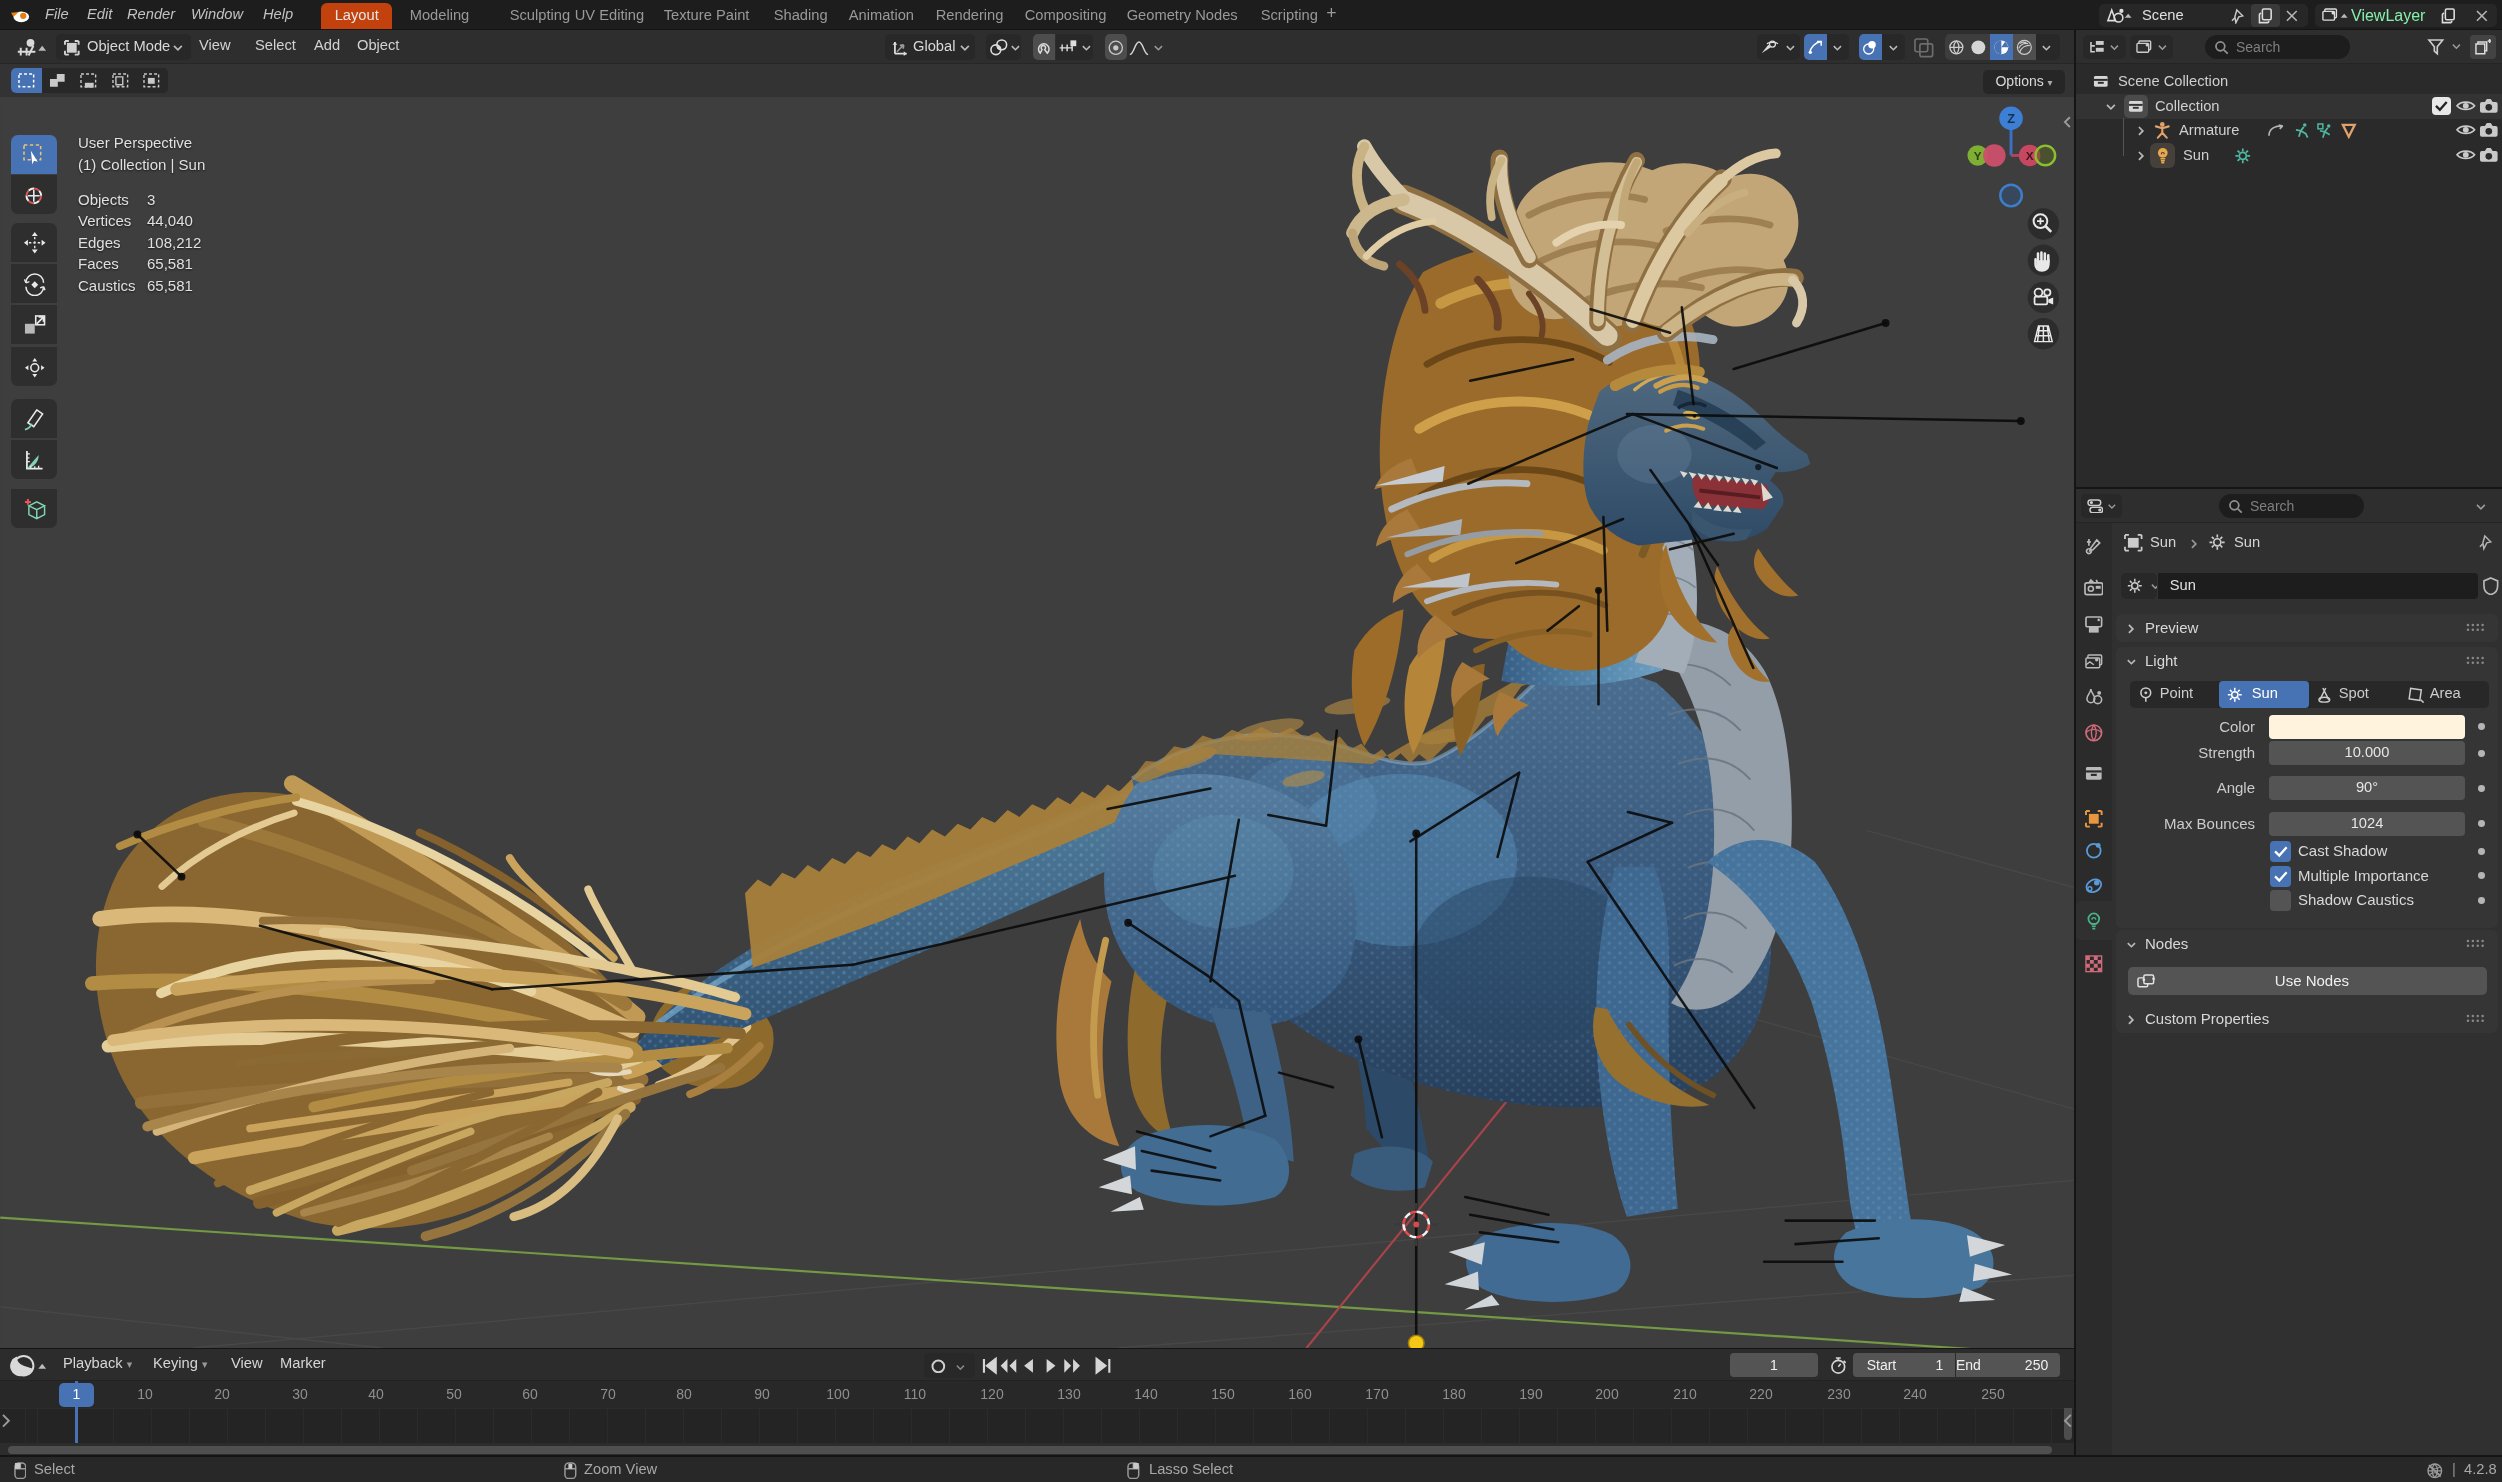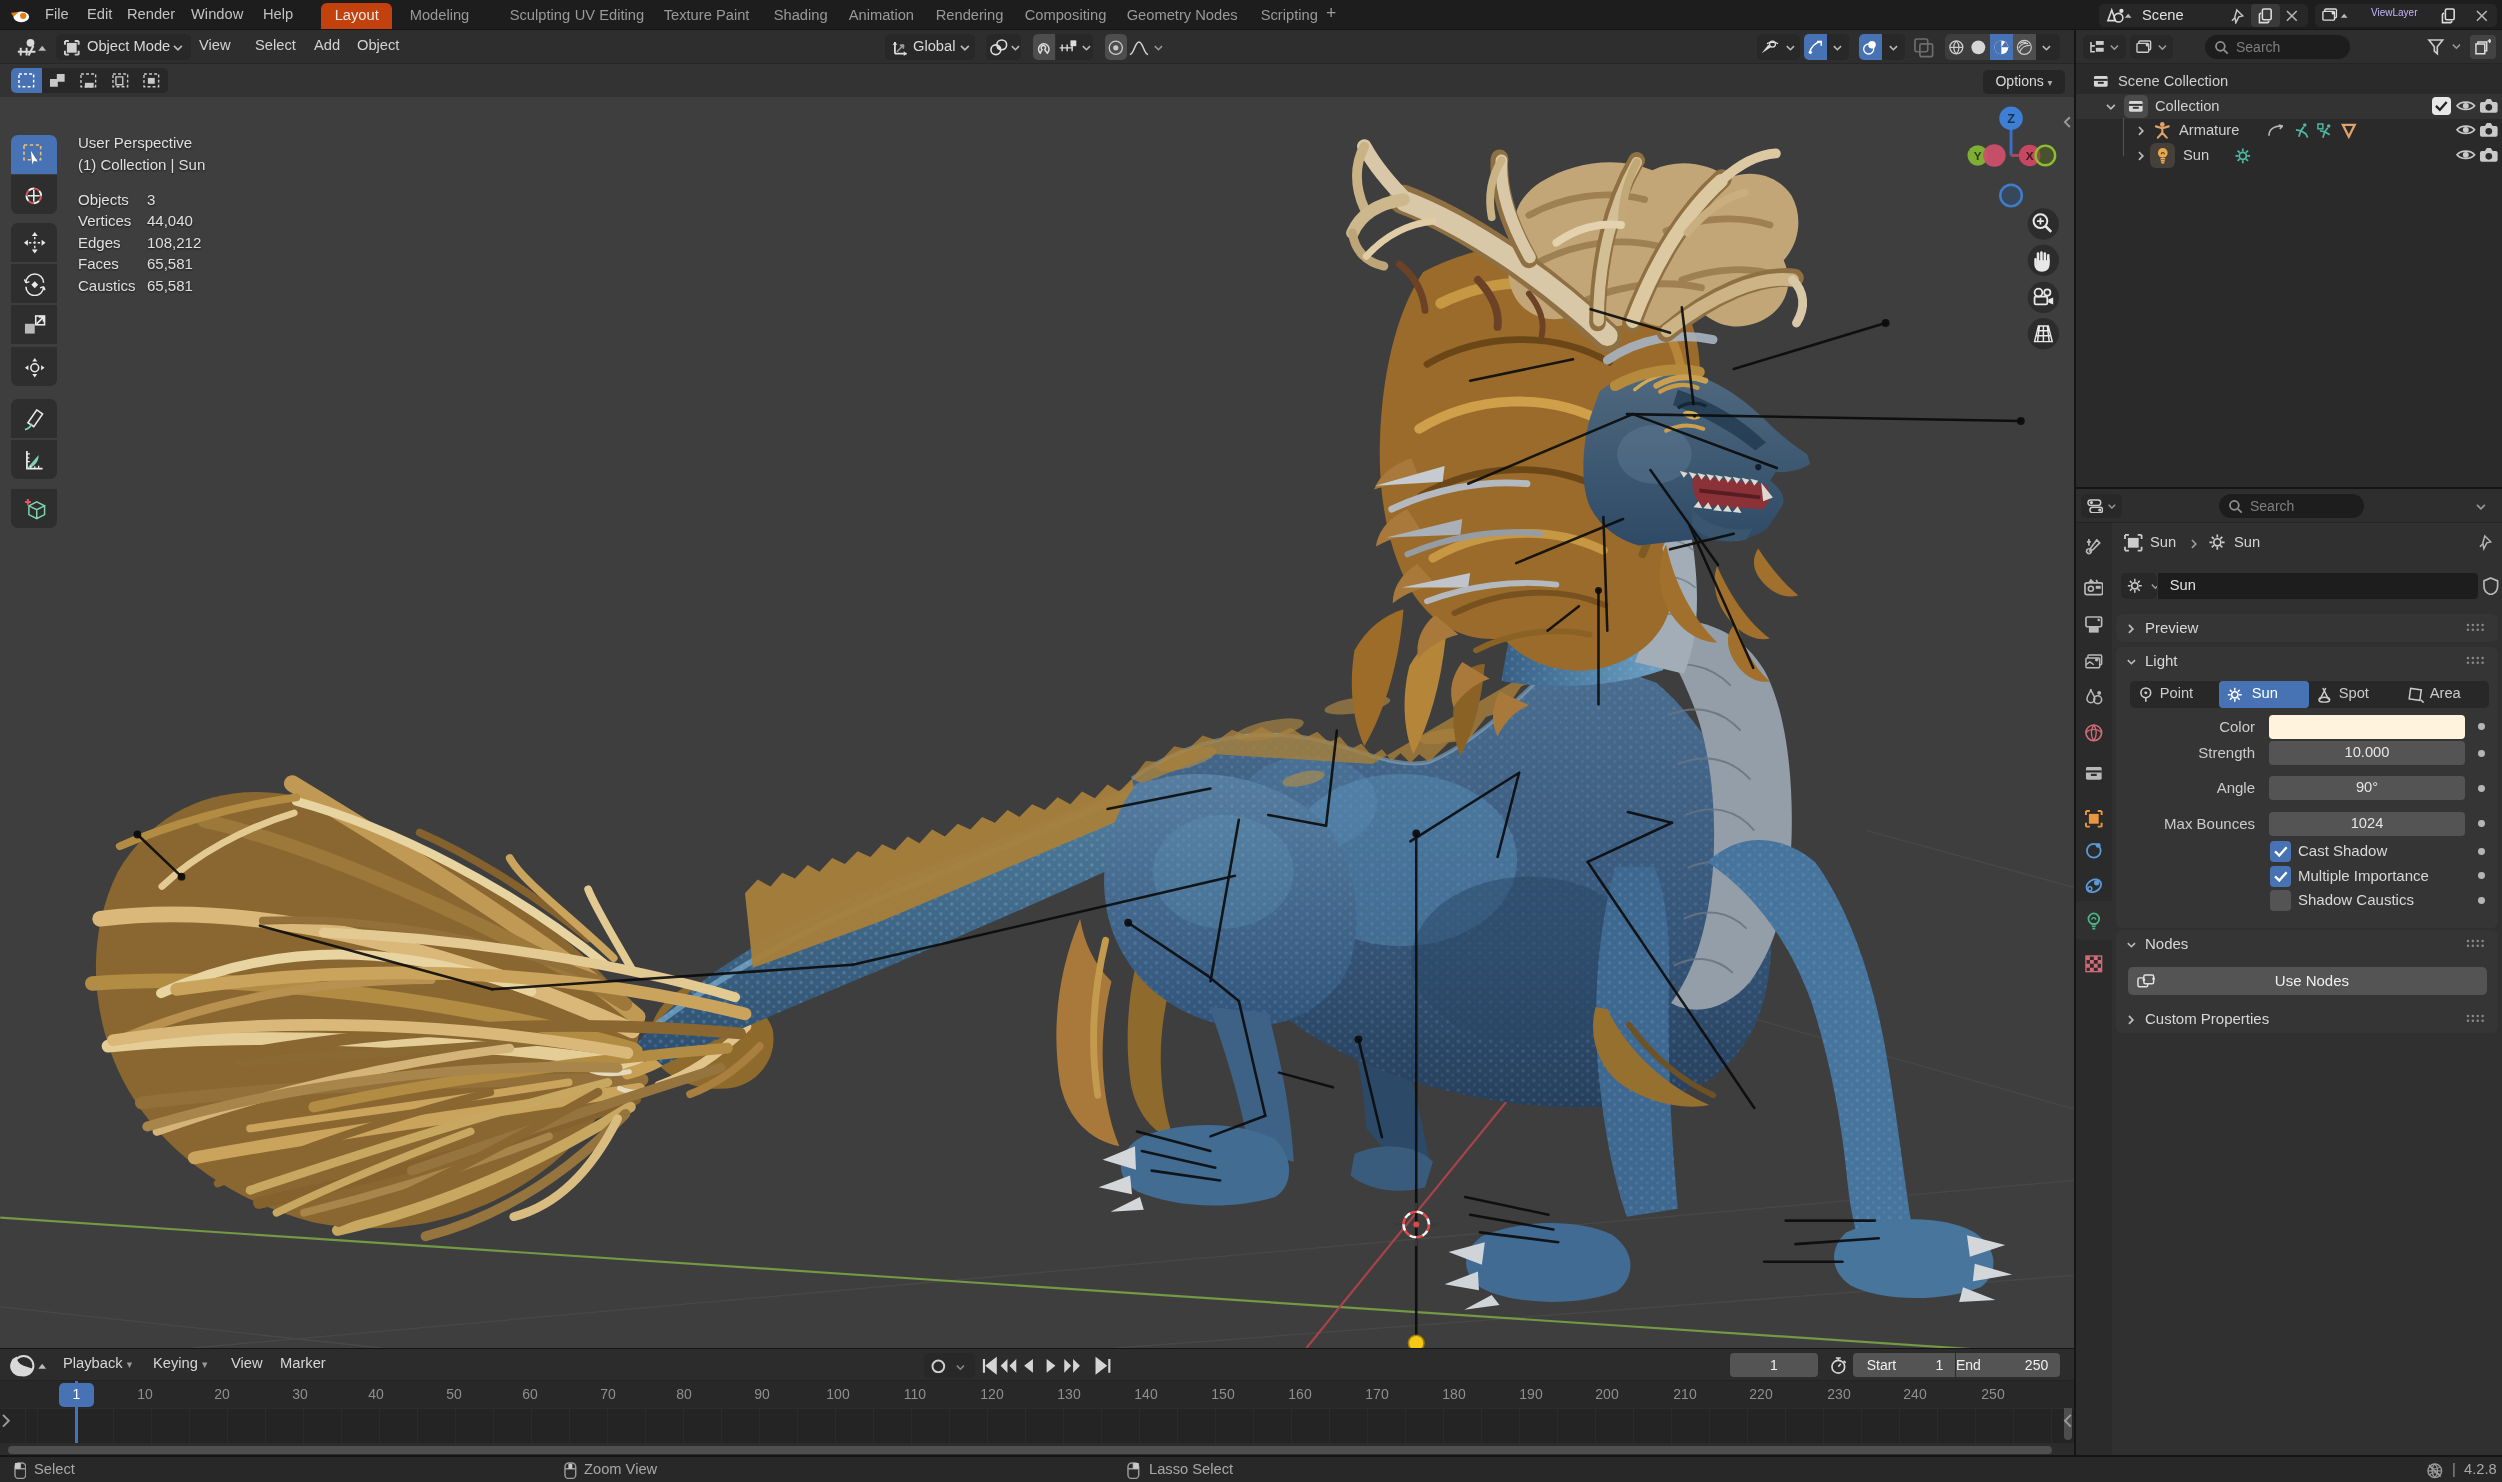--- a/index.html
+++ b/index.html
@@ -1,21 +1,21 @@
 <!DOCTYPE html>
 <html><head><meta charset="utf-8">
 <style>
 * { margin:0; padding:0; box-sizing:border-box; }
 html,body { width:2502px; height:1483px; overflow:hidden; background:#1d1d1d;
   font-family:"Liberation Sans", sans-serif; }
 .abs { position:absolute; }
 #root { position:relative; width:2502px; height:1483px; }
 
 #topbar { position:absolute; left:0; top:0; width:2502px; height:30px; background:#1d1d1d; color:#c2c2c2; font-size:14.7px; }
-#topbar .menu { position:absolute; top:5.9px; }
+#topbar .menu { position:absolute; top:5.9px;font-style:italic; }
 .tab { position:absolute; top:2.9px; height:27.4px; line-height:25.5px; padding:0 13.7px; color:#999; font-size:14.7px; border-radius:5.9px 5.9px 0 0; }
 .tab.active { background:#c2410c; color:#e8e8e8; }
 
 #viewport { position:absolute; left:0; top:30px; width:2074px; height:1318px; background:#3e3e3e; overflow:hidden; }
 #vhead { position:absolute; left:0; top:0; width:2074px; height:34px; background:#2e2e2e; border-bottom:1px solid #262626;padding-left:26px;}
 #vtool { position:absolute; left:0; top:34px; width:2074px; height:33px; background:#333333; }
 .hitem { position:absolute; color:#d3d3d3; font-size:14.7px; top:6.9px; }
 .dd { background:#282828; border-radius:4.9px; color:#d8d8d8; }
 #scene-svg { position:absolute; left:0; top:0; }
 .ovl { position:absolute; color:#e0e0e0; font-size:15px; text-shadow:0 1px 2px rgba(0,0,0,.6); }
@@ -100,21 +100,21 @@
     </svg>
   </div>
 
   <div class="abs" style="left:2315px;top:3.9px;width:182px;height:23.5px;background:#272727;border-radius:4.9px">
     <svg class="abs" style="left:4.9px;top:2.9px" width="29" height="17.6" viewBox="0 0 30 18">
       <rect x="5" y="2" width="12" height="9" rx="1" fill="none" stroke="#ddd" stroke-width="1.4"></rect>
       <rect x="3" y="4.5" width="12" height="9" rx="1" fill="#2a2a2a" stroke="#ddd" stroke-width="1.4"></rect>
       <circle cx="13.5" cy="6" r="1.6" fill="#ddd"></circle>
       <path d="M25,7 l3.5,4 l-7,0 Z" fill="#bbb"></path>
     </svg>
-    <span class="abs" style="left:56px;top:2.9px;color:#c4b5fd;font-size:10px">ViewLayer</span>
+    <span class="abs" style="left:36px;top:2.9px;color:#86efac;font-size:16px">ViewLayer</span>
     <svg class="abs" style="left:125px;top:2.9px" width="17.6" height="17.6" viewBox="0 0 18 18">
       <rect x="5.5" y="2" width="9" height="11" rx="1.5" fill="none" stroke="#ddd" stroke-width="1.6"></rect>
       <path d="M4,6 L2.5,7.5 L2.5,16 L11,16 L12.5,14.5" fill="none" stroke="#ddd" stroke-width="1.6"></path>
     </svg>
     <svg class="abs" style="left:160px;top:4.9px" width="13.7" height="13.7" viewBox="0 0 14 14">
       <path d="M2,2 L12,12 M12,2 L2,12" stroke="#b5b5b5" stroke-width="1.6"></path>
     </svg>
   </div>
 </div>
 

